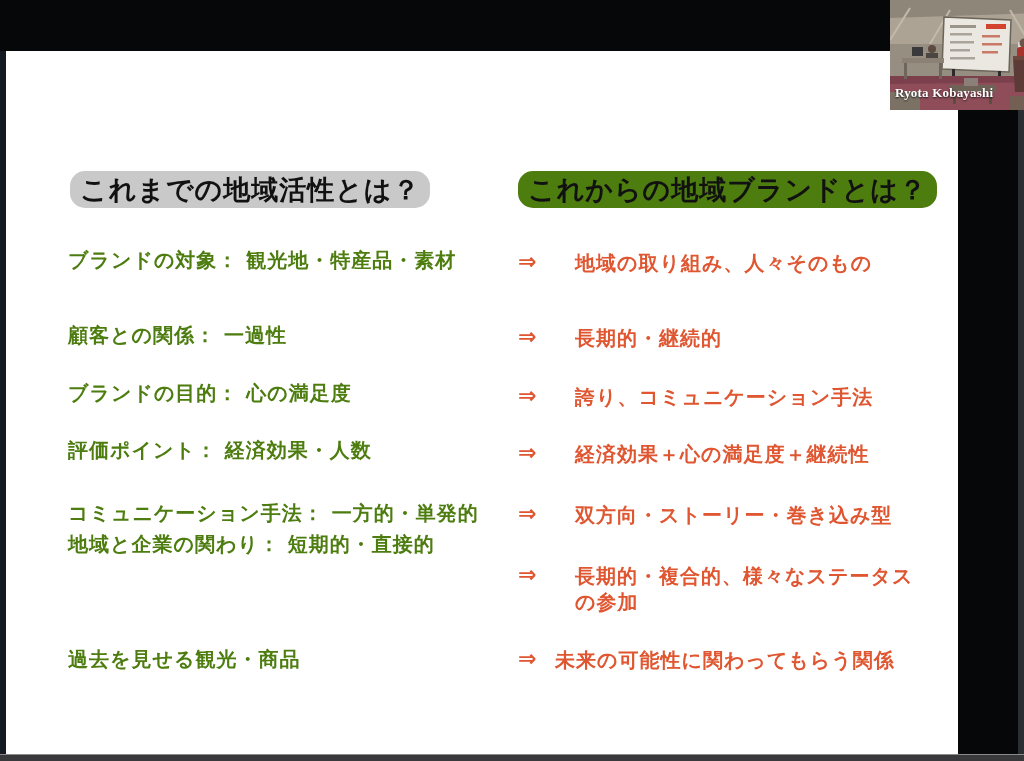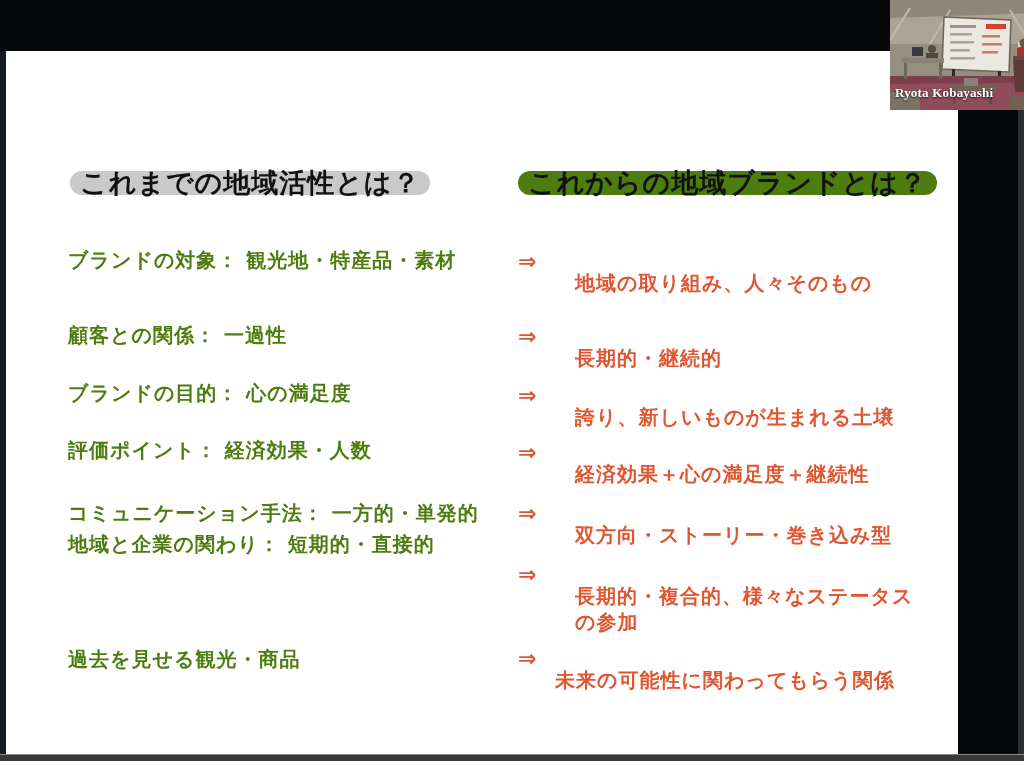--- a/index.html
+++ b/index.html
@@ -3,31 +3,31 @@
 <meta charset="utf-8">
 <style>
   * { margin:0; padding:0; box-sizing:border-box; }
   html,body { width:1024px; height:761px; overflow:hidden; background:#000; font-family:"DejaVu Sans", sans-serif; }
   .stage { position:absolute; left:0; top:0; width:1024px; height:761px; background:#060708; }
   .left-edge { position:absolute; left:0; top:51px; width:6px; height:703px; background:#151922; }
   .slide { position:absolute; left:6px; top:51px; width:952px; height:703px; background:#ffffff; }
   .right-strip { position:absolute; right:0; top:110px; width:6px; height:651px; background:#2b2e33; }
   .bottom-bar { position:absolute; left:0; top:754px; width:1024px; height:7px; background:#39393b; border-top:1px solid #8a8a8a; }
 
-  .title { position:absolute; top:120px; height:24px; display:flex; align-items:center;
+  .title { position:absolute; top:120px; height:37px; display:flex; align-items:center;
            padding:0 10px; font-size:27px; font-weight:bold; color:#111; letter-spacing:1px; white-space:nowrap;border-radius:15px; }
   .title-left  { left:64px;  background:#c9c9c9; }
   .title-right { left:512px; background:#4d7c0f; }
 
   .cell-left { position:absolute; left:62px; font-size:20px; font-weight:bold; color:#4d7c0f;
                letter-spacing:1px; white-space:nowrap; }
   .cell-right { position:absolute; left:512px; display:flex; align-items:flex-start;
                 font-size:20px; font-weight:bold; color:#df5631; letter-spacing:1px; }
   .cell-right .arrow { width:57px; font-size:22px; line-height:24px; flex:0 0 auto; }
-  .cell-right .rtext { white-space:nowrap; line-height:26px;margin-top:20px; }
+  .cell-right .rtext { white-space:nowrap; line-height:26px; }
   .cell-right.wrap .rtext { white-space:normal; max-width:352px; }
   .cell-right.tight .arrow { width:37px; }
 
   .r1l{top:196px} .r1r{top:199px}
   .r2l{top:271px} .r2r{top:274px}
   .r3l{top:329px} .r3r{top:333px}
   .r4l{top:386px} .r4r{top:390px}
   .r5l{top:449px} .r5r{top:451px}
   .r6l{top:480px} .r6r{top:512px}
   .r7l{top:595px} .r7r{top:596px}
@@ -56,21 +56,21 @@
 
     <div class="cell-left r2l">顧客との関係： 一過性</div>
     <div class="cell-right r2r">
       <span class="arrow">⇒</span>
       <span class="rtext">長期的・継続的</span>
     </div>
 
     <div class="cell-left r3l">ブランドの目的： 心の満足度</div>
     <div class="cell-right r3r">
       <span class="arrow">⇒</span>
-      <span class="rtext">誇り、新しいものが生まれる土壌</span>
+      <span class="rtext">誇り、コミュニケーション手法</span>
     </div>
 
     <div class="cell-left r4l">評価ポイント： 経済効果・人数</div>
     <div class="cell-right r4r">
       <span class="arrow">⇒</span>
       <span class="rtext">経済効果＋心の満足度＋継続性</span>
     </div>
 
     <div class="cell-left r5l">コミュニケーション手法： 一方的・単発的</div>
     <div class="cell-right r5r">

